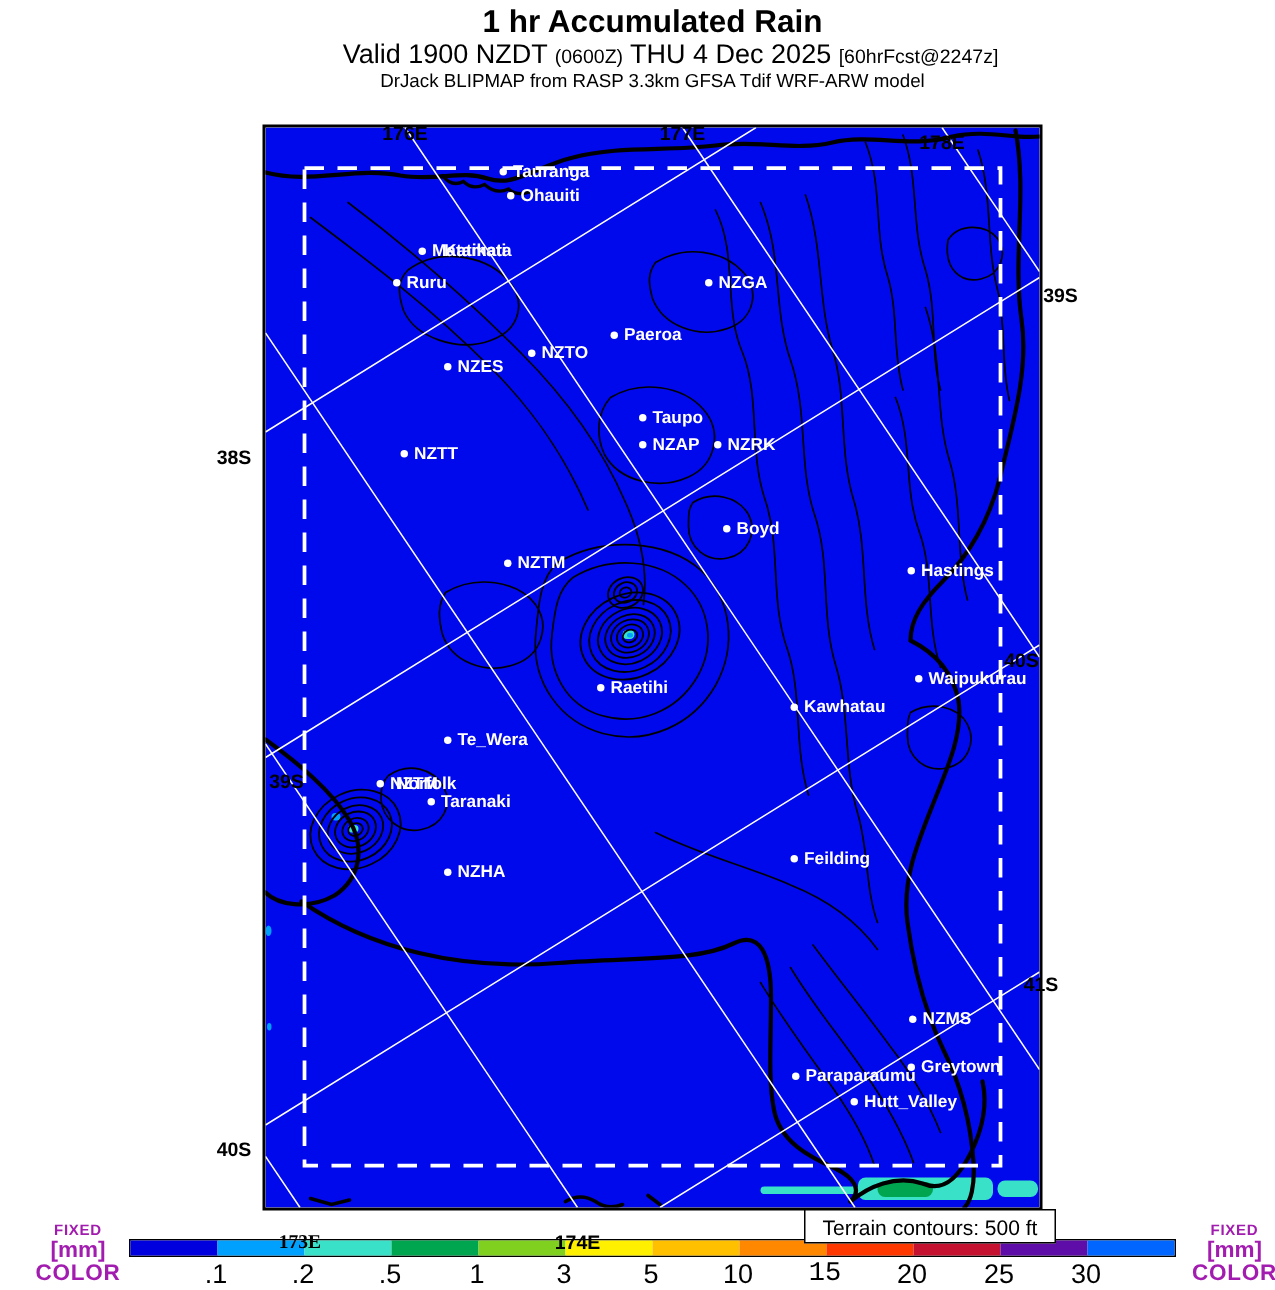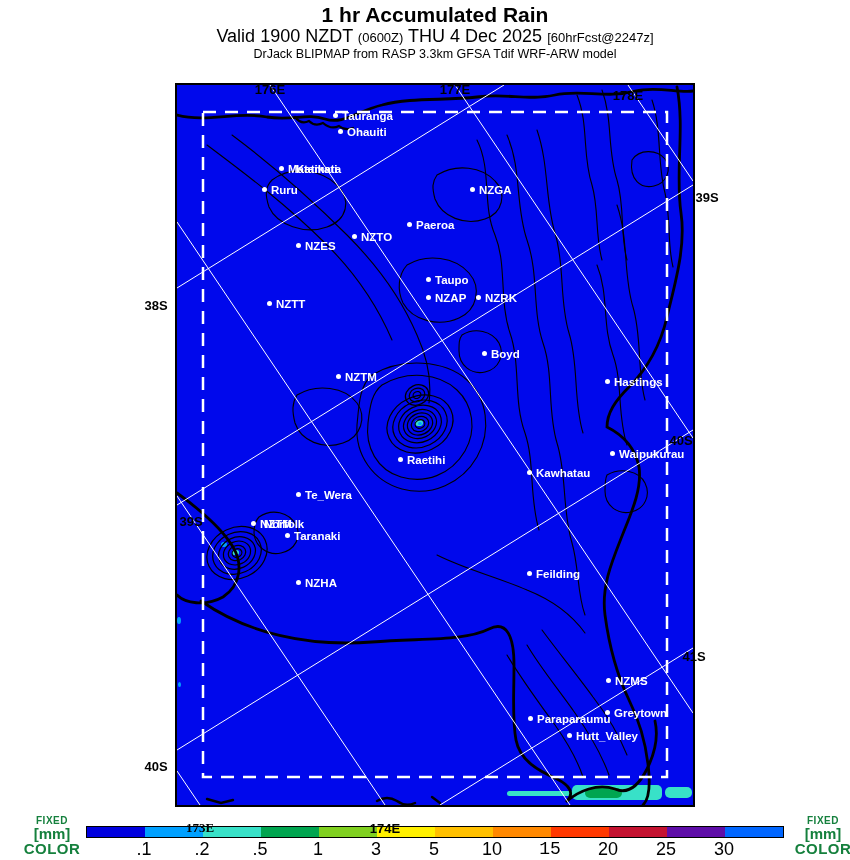--- a/index.html
+++ b/index.html
@@ -1,38 +1,38 @@
 <!DOCTYPE html>
 <html><head>
 <meta charset="utf-8">
 <style>
   html,body{margin:0;padding:0;background:#fff;}
   .page{position:relative;width:850px;height:860px;background:#fff;overflow:hidden;
         font-family:"Liberation Sans",sans-serif;}
   .hdr{position:absolute;left:0;top:0;width:850px;text-align:center;color:#000;}
   .hdr .title{position:absolute;left:110px;top:3px;width:650px;font-size:21px;font-weight:700;}
-  .hdr .subtitle{position:absolute;left:60px;top:26px;width:750px;font-size:18px;font-weight:400;}
+  .hdr .subtitle{position:absolute;left:72px;top:26px;width:750px;font-size:18px;font-weight:400;}
   .hdr .subtitle .sm{font-size:13px;}
   .hdr .model{position:absolute;left:110px;top:47px;width:650px;font-size:12.5px;}
   .map{position:absolute;left:175px;top:83px;width:516px;height:720px;border:2px solid #000;}
   .map svg{position:absolute;left:0;top:0;}
   .place{position:absolute;transform:translate(0,-50%);white-space:nowrap;z-index:6;}
   .place .dot{display:inline-block;width:5px;height:5px;border-radius:50%;background:#fff;
               vertical-align:middle;margin-right:4px;}
   .place .lbl{color:#fff;font-size:11.5px;font-weight:700;vertical-align:middle;}
   .grid-label{position:absolute;transform:translate(-50%,-50%);font-size:13px;font-weight:700;
               color:#000;z-index:7;white-space:nowrap;margin-top:16px;}
   .terrain-note{position:absolute;left:536px;top:806px;width:166px;height:21px;background:#fff;
                 border:1.5px solid #000;z-index:8;display:flex;align-items:center;justify-content:center;
                 font-size:14px;color:#000;}
   .cbar{position:absolute;left:86px;top:826px;width:696px;height:10px;border:1px solid #000;
         display:flex;z-index:5;}
   .cbar .seg{height:100%;flex:1 1 auto;}
   .cbar-lab{position:absolute;top:839px;transform:translateX(-50%);font-size:18px;color:#000;}
-  .unit{position:absolute;top:816px;width:70px;text-align:center;color:#15803d;line-height:1.0;z-index:5;}
+  .unit{position:absolute;top:816px;width:70px;text-align:center;color:#a21caf;line-height:1.0;z-index:5;}
   .unit .u1{font-size:10px;font-weight:700;letter-spacing:.5px;}
   .unit .u2{font-size:15px;font-weight:700;}
   .unit .u3{font-size:15px;font-weight:700;letter-spacing:.5px;}
 </style>
 </head>
 <body>
 
 <div class="page">
 
   <div class="hdr">
@@ -171,20 +171,21 @@
       <div class="grid-label" style="left: 200px; top: 812px; font-family: Liberation Serif, serif;">173E</div>
       <div class="grid-label" style="left: 385px; top: 812px;">174E</div>
       <div class="grid-label" style="left: 156px; top: 289px;">38S</div>
       <div class="grid-label" style="left: 191px; top: 505px;">39S</div>
       <div class="grid-label" style="left: 156px; top: 750px;">40S</div>
       <div class="grid-label" style="left: 707px; top: 181px;">39S</div>
       <div class="grid-label" style="left: 681px; top: 424px;">40S</div>
       <div class="grid-label" style="left: 694px; top: 640px;">41S</div>
     </div>
 
+  <div class="terrain-note">Terrain contours: 500 ft</div>
 
   <div class="unit" style="left:17px;">
     <div class="u1">FIXED</div>
     <div class="u2">[mm]</div>
     <div class="u3">COLOR</div>
   </div>
 
   <div class="cbar" id="cbar">
       <div class="seg" style="background: rgb(0, 0, 223);"></div>
       <div class="seg" style="background: rgb(0, 160, 255);"></div>

